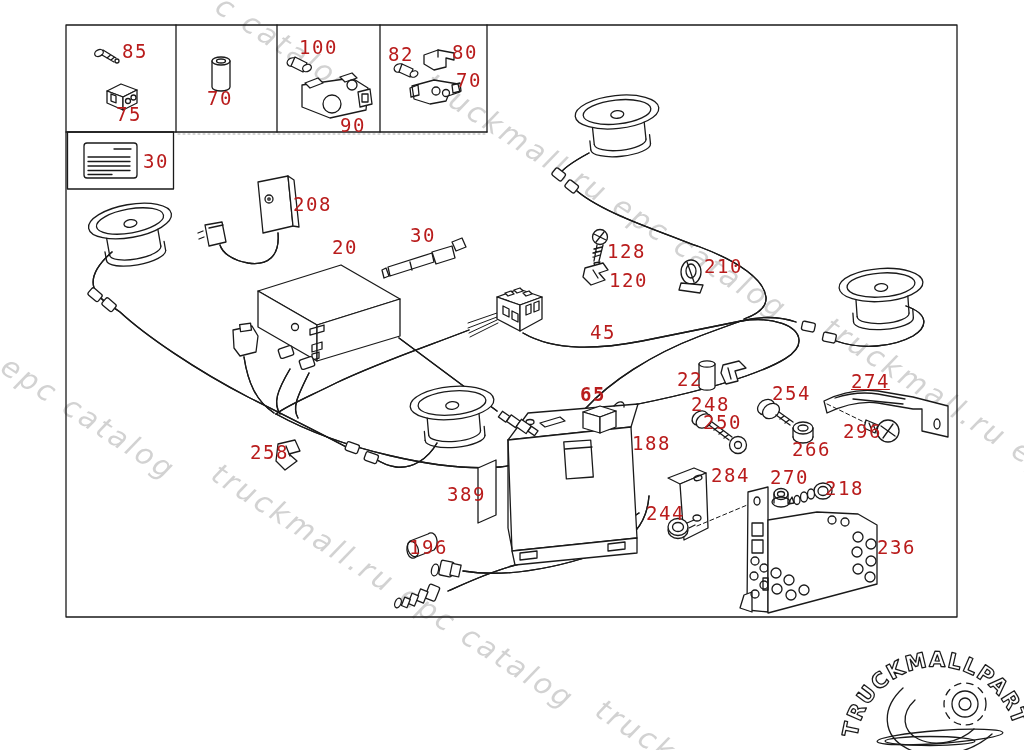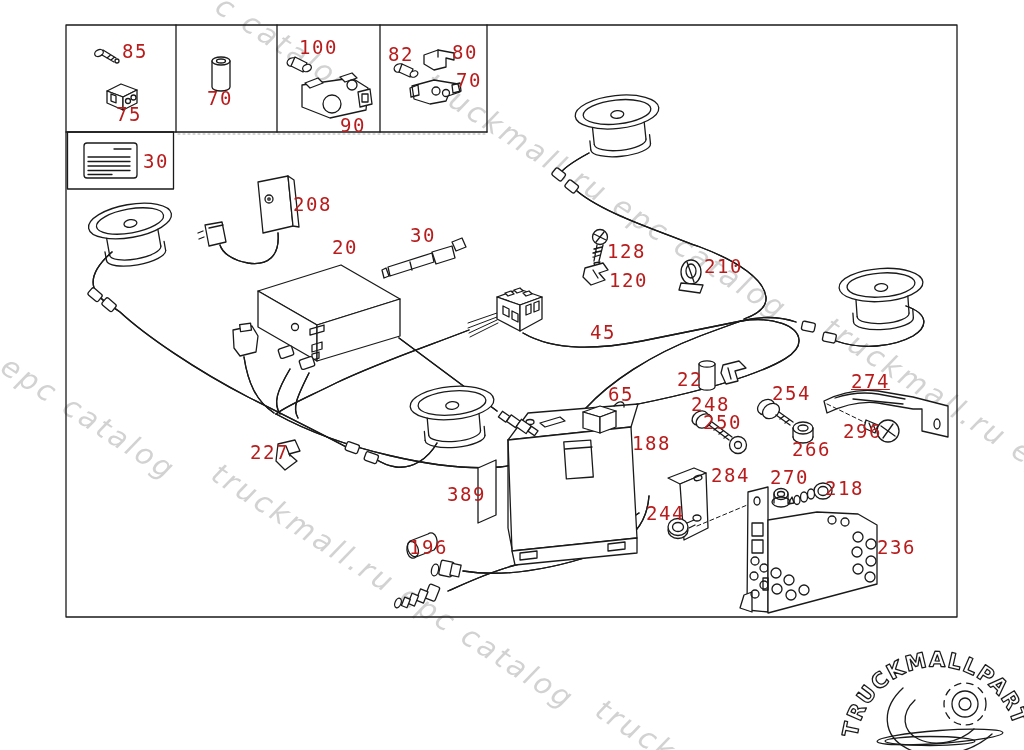--- a/index.html
+++ b/index.html
@@ -423,30 +423,30 @@
     <div class="plabel" style="left: 452px; top: 43px;">80</div>
     <div class="plabel" style="left: 456px; top: 71px;">70</div>
     <div class="plabel" style="left: 143px; top: 152px;">30</div>
     <div class="plabel" style="left: 293px; top: 195px;">208</div>
     <div class="plabel" style="left: 332px; top: 238px;">20</div>
     <div class="plabel" style="left: 410px; top: 226px;">30</div>
     <div class="plabel" style="left: 607px; top: 242px;">128</div>
     <div class="plabel" style="left: 609px; top: 271px;">120</div>
     <div class="plabel" style="left: 704px; top: 257px;">210</div>
     <div class="plabel" style="left: 590px; top: 323px;">45</div>
-    <div class="plabel" style="left: 608px; top: 385px;">65</div>
+    <div class="plabel" style="left: 580px; top: 385px; font-weight: bold;">65</div>
     <div class="plabel" style="left: 677px; top: 370px;">22</div>
     <div class="plabel" style="left: 691px; top: 395px;">248</div>
     <div class="plabel" style="left: 703px; top: 413px;">250</div>
     <div class="plabel" style="left: 772px; top: 384px;">254</div>
     <div class="plabel" style="left: 792px; top: 440px;">266</div>
     <div class="plabel" style="left: 851px; top: 372px; text-decoration: underline;">274</div>
     <div class="plabel" style="left: 843px; top: 422px;">296</div>
     <div class="plabel" style="left: 711px; top: 466px;">284</div>
     <div class="plabel" style="left: 646px; top: 504px;">244</div>
     <div class="plabel" style="left: 770px; top: 468px;">270</div>
     <div class="plabel" style="left: 825px; top: 479px;">218</div>
     <div class="plabel" style="left: 877px; top: 538px;">236</div>
     <div class="plabel" style="left: 632px; top: 434px;">188</div>
     <div class="plabel" style="left: 447px; top: 485px;">389</div>
     <div class="plabel" style="left: 409px; top: 515px; margin-top: 23px;">196</div>
-    <div class="plabel" style="left: 250px; top: 443px;">227</div>
+    <div class="plabel" style="left: 250px; top: 443px;">258</div>
   </div>
 
 </body></html>

